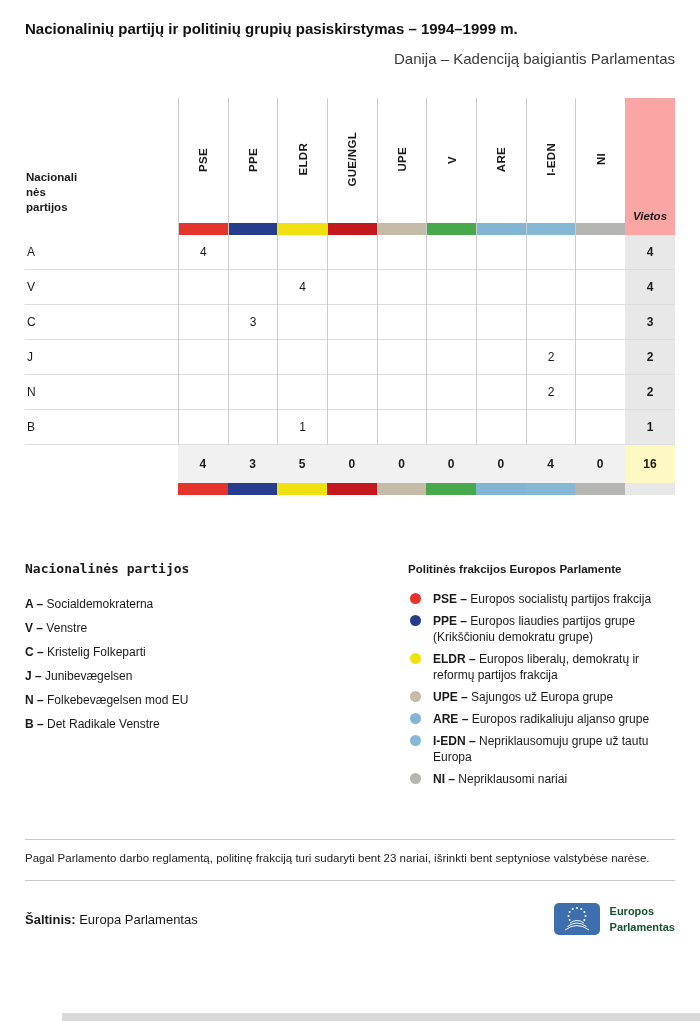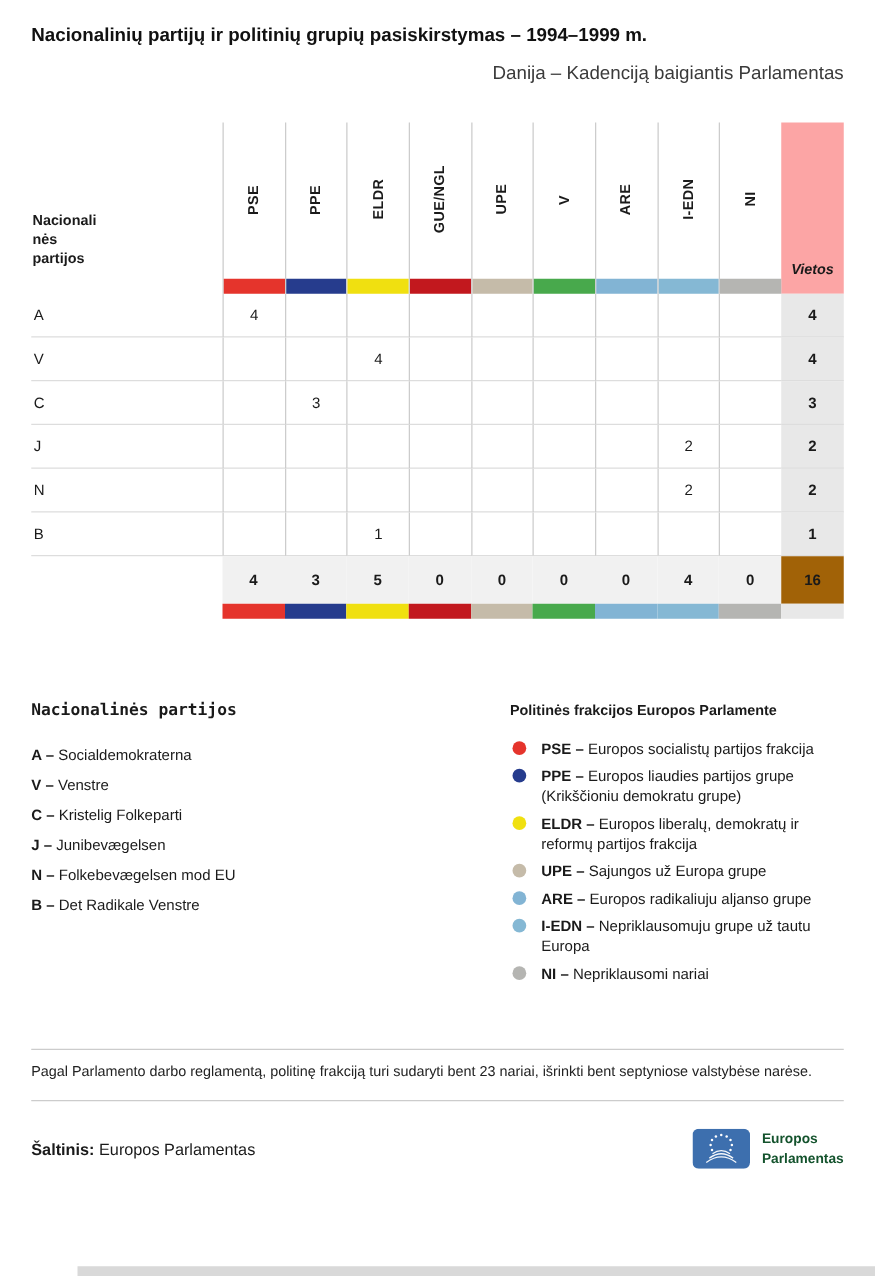--- a/index.html
+++ b/index.html
@@ -22,21 +22,21 @@
             padding-bottom:13px;font-weight:bold;font-size:11.5px;font-style:italic;}
   .td-party{height:35px;border-bottom:1px solid #ddd;display:flex;align-items:center;
             padding-left:2px;font-size:12px;}
   .td-val{height:35px;border-left:1px solid #ccc;border-bottom:1px solid #ddd;
           display:flex;align-items:center;justify-content:center;font-size:12px;}
   .td-seats{height:35px;background:#e8e8e8;border-bottom:1px solid #ddd;
             display:flex;align-items:center;justify-content:center;font-weight:bold;font-size:12px;}
   .td-total-left{height:38px;}
   .td-total{height:38px;background:#f1f1f1;display:flex;align-items:center;justify-content:center;
             font-weight:bold;font-size:12px;}
-  .td-total-seats{height:38px;background:#a16207;display:flex;align-items:center;justify-content:center;
+  .td-total-seats{height:38px;background:#fef9c3;display:flex;align-items:center;justify-content:center;
             font-weight:bold;font-size:12px;}
   .td-bar-left{height:12px;}
   .td-bar{height:12px;}
   .td-bar-seats{height:12px;background:#e8e8e8;}
 
   .legends{display:flex;margin-top:66px;width:650px;}
   .legend-left{width:383px;}
   .legend-left h3{font-family:"DejaVu Sans Mono",monospace;font-size:13px;font-weight:bold;margin:0 0 21px;}
   .party-item{font-size:12px;margin-bottom:10px;}
   .legend-right{flex:1;}
@@ -238,21 +238,21 @@
             <span class="dot" style="background: rgb(181, 181, 178);"></span>
             <span><b>NI – </b>Nepriklausomi nariai</span>
           </div>
         </div>
     </div>
   </div>
 
   <div class="note">Pagal Parlamento darbo reglamentą, politinę frakciją turi sudaryti bent 23 nariai, išrinkti bent septyniose valstybėse narėse.</div>
 
   <div class="footer">
-    <div class="source"><b>Šaltinis:</b> <span>Europos Parlamentas</span></div>
+    <div class="source"><b>Šaltinis:</b> <span>Europa Parlamentas</span></div>
     <div class="ep-logo">
       <svg width="46" height="32" viewBox="0 0 46 32">
         <rect width="46" height="32" rx="5" fill="#3d6fae"></rect>
         <g fill="#ffffff">
           <circle cx="31.5" cy="13" r="1"></circle>
             <circle cx="30.4" cy="9" r="1"></circle>
           <circle cx="27.3" cy="6.1" r="1"></circle>
             <circle cx="23" cy="5" r="1"></circle>
           <circle cx="18.7" cy="6.1" r="1"></circle>
             <circle cx="15.6" cy="9" r="1"></circle>

